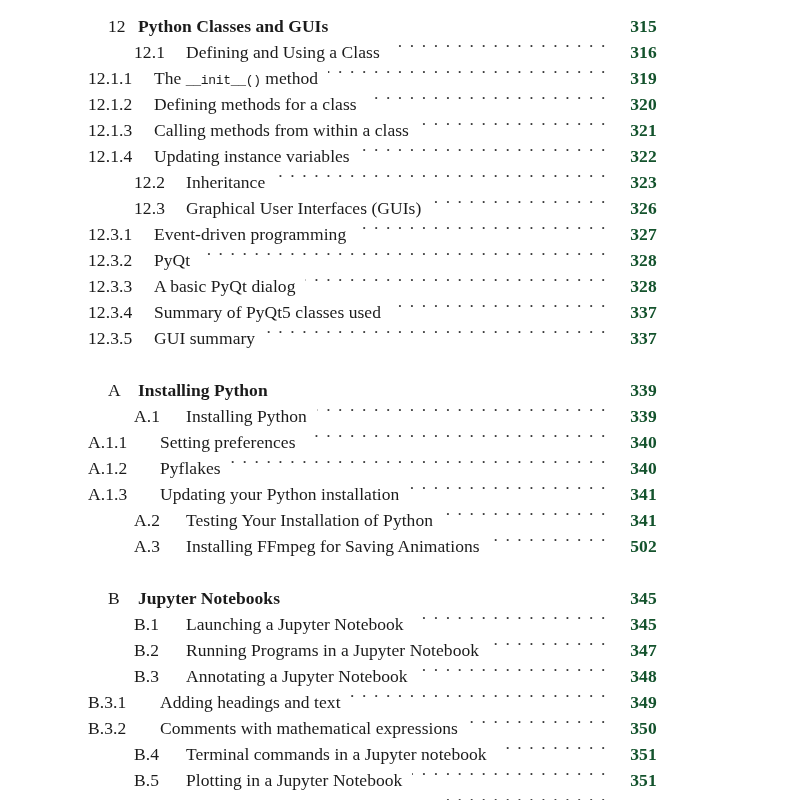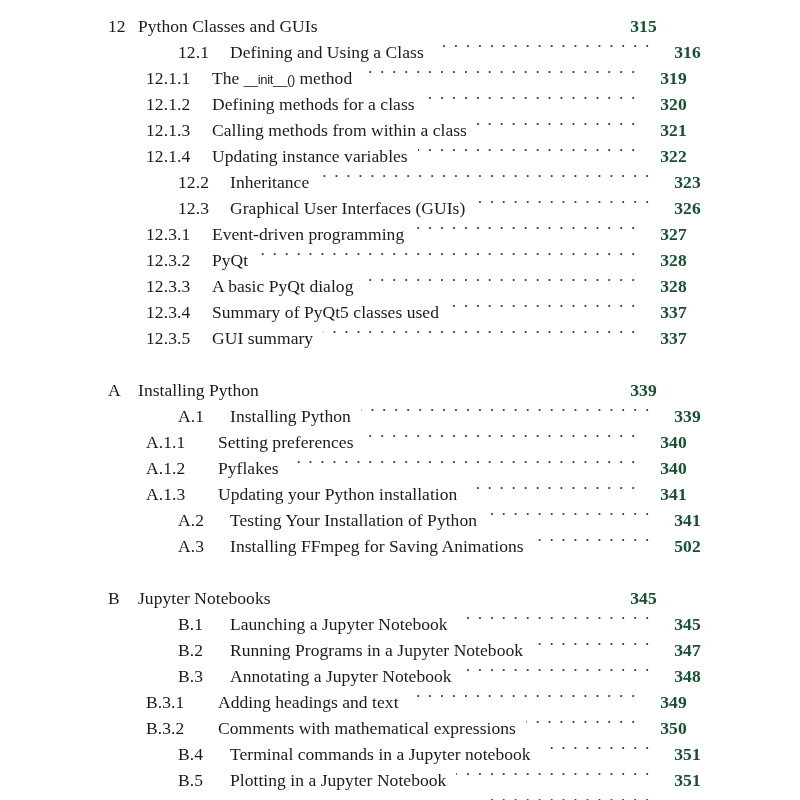--- a/index.html
+++ b/index.html
@@ -58,21 +58,21 @@
   }
 
   
   .title {
     flex: 0 0 auto;
     font-size: 17.5px;
     letter-spacing: 0.05px;
   }
 
   .title .mono {
-    font-family: Liberation Sans, sans-serif;
+    font-family: Liberation Mono, monospace;
     font-size: 13px;
     letter-spacing: -0.3px;
   }
 
   
   .leader {
     flex: 1 1 auto;
     position: relative;
     overflow: hidden;
     height: 26px;
@@ -97,29 +97,29 @@
     text-align: right;
     font-size: 17.5px;
     color: #14532d;
     font-weight: 700;
     letter-spacing: 0.2px;
   }
 
   
   
   .lvl0 .num   { width: 30px; }
-  .lvl0 .title { font-weight: 400; }
+  .lvl0 .title { font-weight: 700; }
   .lvl0 .page  { font-weight: 700; }
 
   
-  .lvl1 { padding-left: 134px; margin-left: 44px; }
+  .lvl1 { padding-left: 134px; }
   .lvl1 .num   { width: 52px; }
 
   
-  .lvl2 { padding-left: 116px; margin-left: 30px; }
+  .lvl2 { padding-left: 88px; }
   .lvl2 .num   { width: 66px; }
 
   
   .appx.lvl1 .num { width: 52px; }
   .appx.lvl2 .num { width: 72px; }
 </style>
 </head>
 <body>
 
 <div id="toc">

